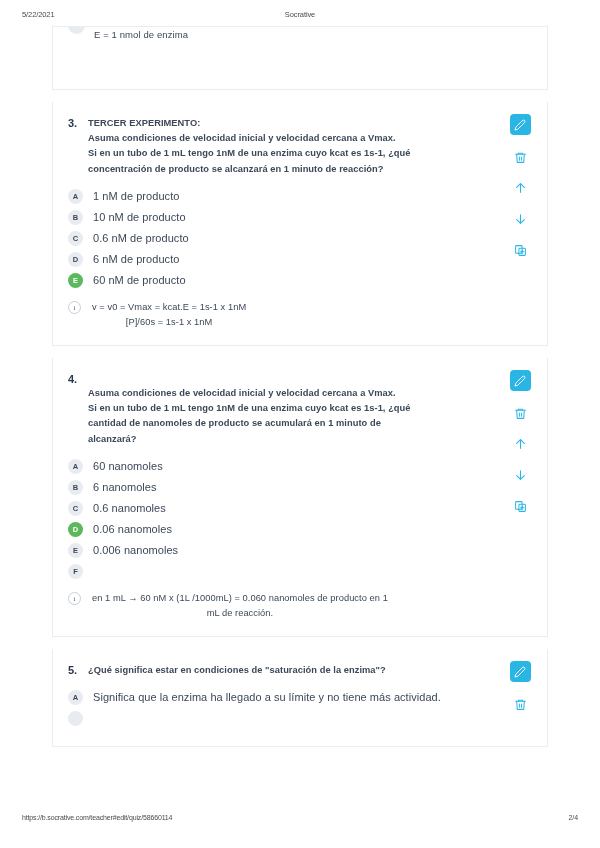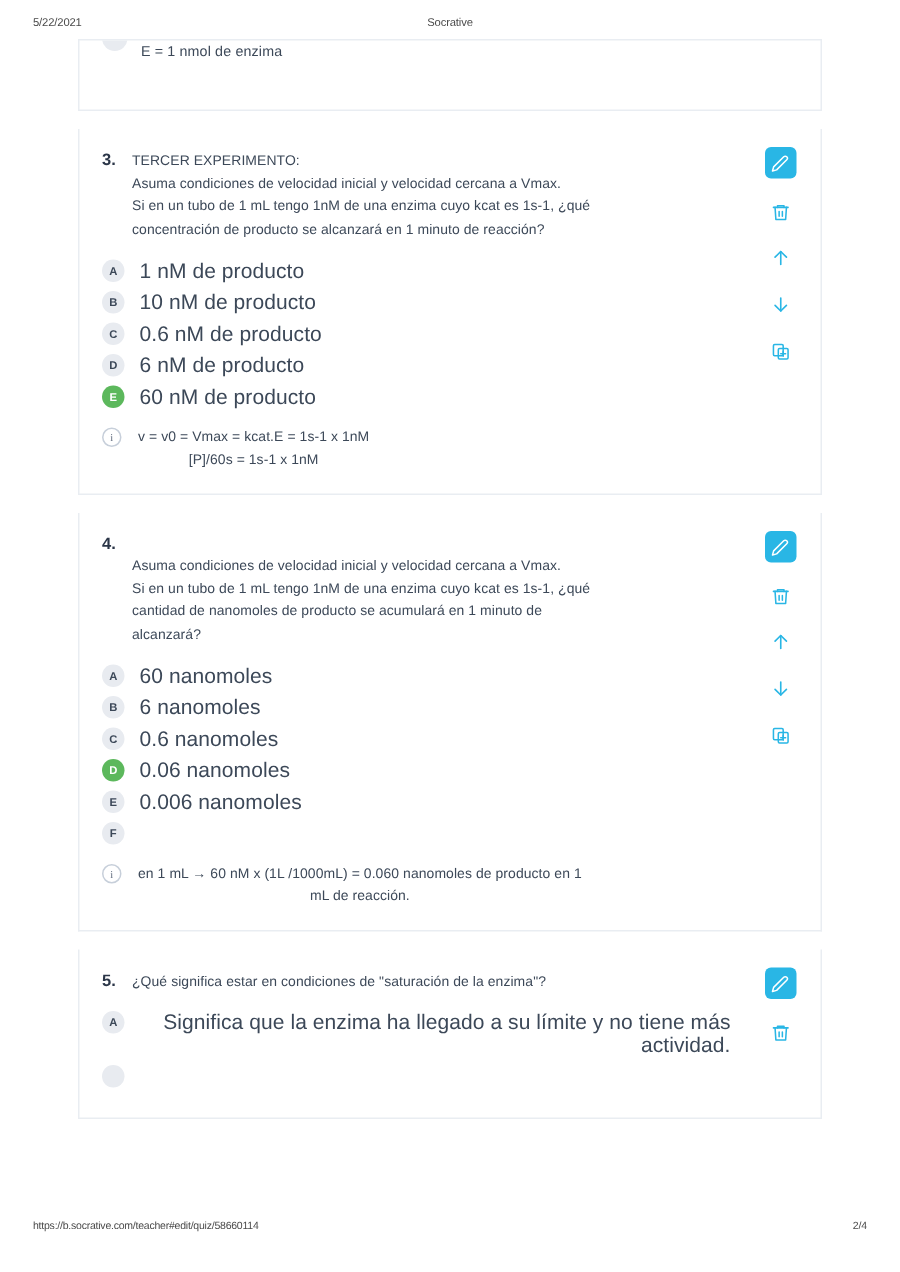--- a/index.html
+++ b/index.html
@@ -83,21 +83,21 @@
   .card.first {
     border-top: 1px solid #e9edf2;
   }
   .card-spacer {
     height: 12px;
     background: #ffffff;
   }
 
   
   .card-clipped {
-    height: 48px;
+    height: 64px;
     padding: 0;
     overflow: hidden;
     border-top: none;
   }
   .clipped-badge {
     position: absolute;
     left: 15px;
     top: -10px;
     width: 17px;
     height: 17px;
@@ -130,21 +130,21 @@
     flex: 0 0 20px;
     line-height: 14px;
   }
   .q-text {
     font-size: 9.3px;
     line-height: 15.2px;
     color: #3c4858;
     letter-spacing: 0.05px;
     flex: 1;
   }
-  .q-text .qline { display: block; white-space: nowrap; }
+  .q-text .qline { display: block; white-space: nowrap; font-weight: bold; }
   .q-head.indented .q-text { margin-top: 14px; }
 
   
   .opts {
     margin-top: 12px;
     padding-left: 15px;
   }
   .opt {
     display: flex;
     align-items: flex-start;
@@ -162,21 +162,21 @@
     line-height: 15px;
     text-align: center;
     margin-right: 10px;
     margin-top: 0px;
   }
   .opt-badge.correct {
     background: #5cb85c;
     color: #ffffff;
   }
   .opt-text {
-    font-size: 14px;
+    font-size: 11px;
     line-height: 15px;
     color: #3c4858;
     letter-spacing: 0.05px;
     text-align: right;
   }
 
   
   .expl {
     display: flex;
     align-items: flex-start;

